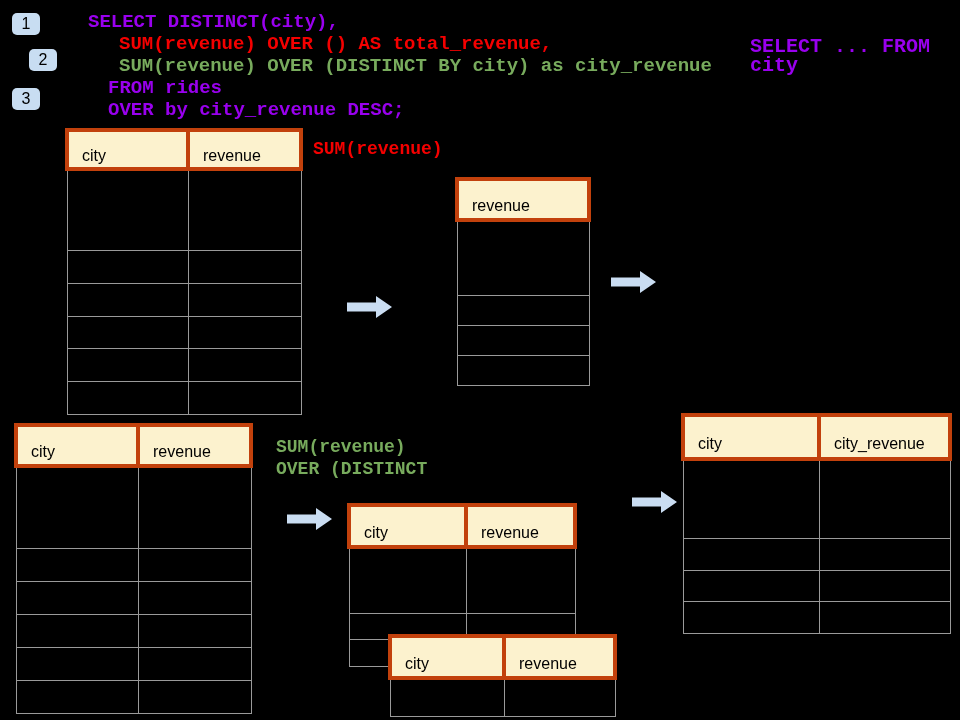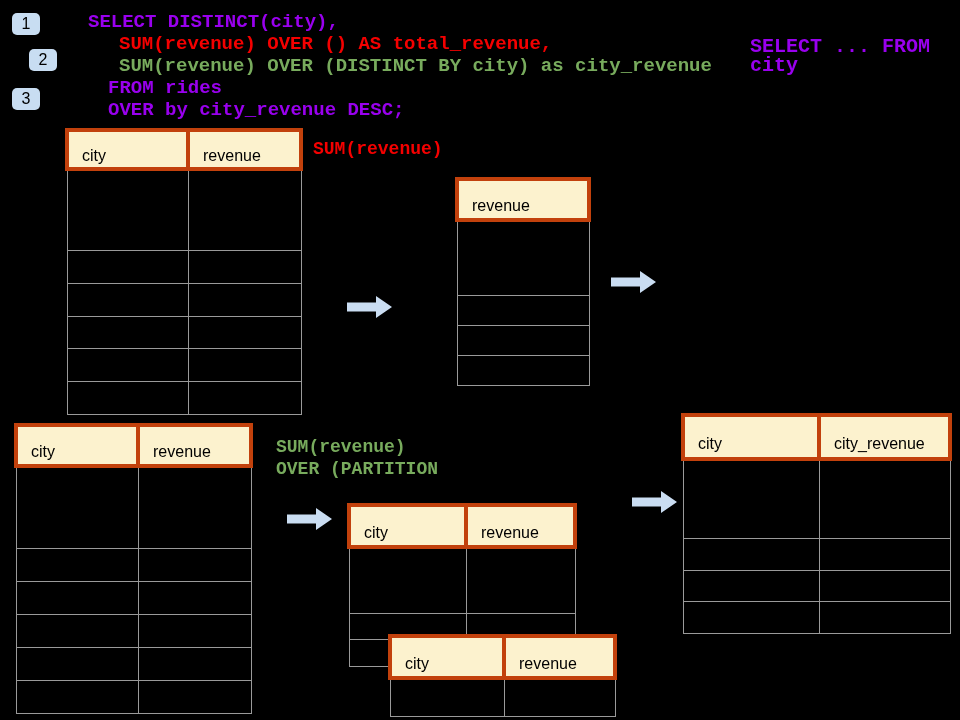--- a/index.html
+++ b/index.html
@@ -87,21 +87,21 @@
   <div class="badge" id="badge-1">1</div>
   <div class="badge" id="badge-2">2</div>
   <div class="badge" id="badge-3">3</div>
 
   <div class="code" id="sql-code"><div class="line c-purple ind-0">SELECT DISTINCT(city),</div><div class="line c-red ind-1">SUM(revenue) OVER () AS total_revenue,</div><div class="line c-green ind-1">SUM(revenue) OVER (DISTINCT BY city) as city_revenue</div><div class="line c-purple ind-2">FROM rides</div><div class="line c-purple ind-2">OVER by city_revenue DESC;</div></div>
 
   <div class="code" id="side-code"><div class="line c-purple ind-0">SELECT ... FROM</div><div class="line c-purple ind-0">city</div></div>
 
   <div class="code" id="total-label"><div class="line c-red ind-0">SUM(revenue)</div></div>
 
-  <div class="code" id="partition-label"><div class="line c-green ind-0">SUM(revenue)</div><div class="line c-green ind-0">OVER (PARTITION</div></div>
+  <div class="code" id="partition-label"><div class="line c-green ind-0">SUM(revenue)</div><div class="line c-green ind-0">OVER (DISTINCT</div></div>
 
   <div class="tbl-wrap" id="tbl-source-top">
       <table>
         <colgroup>
           <col>
           <col>
         </colgroup>
         <thead>
           <tr>
             <th>city</th>

